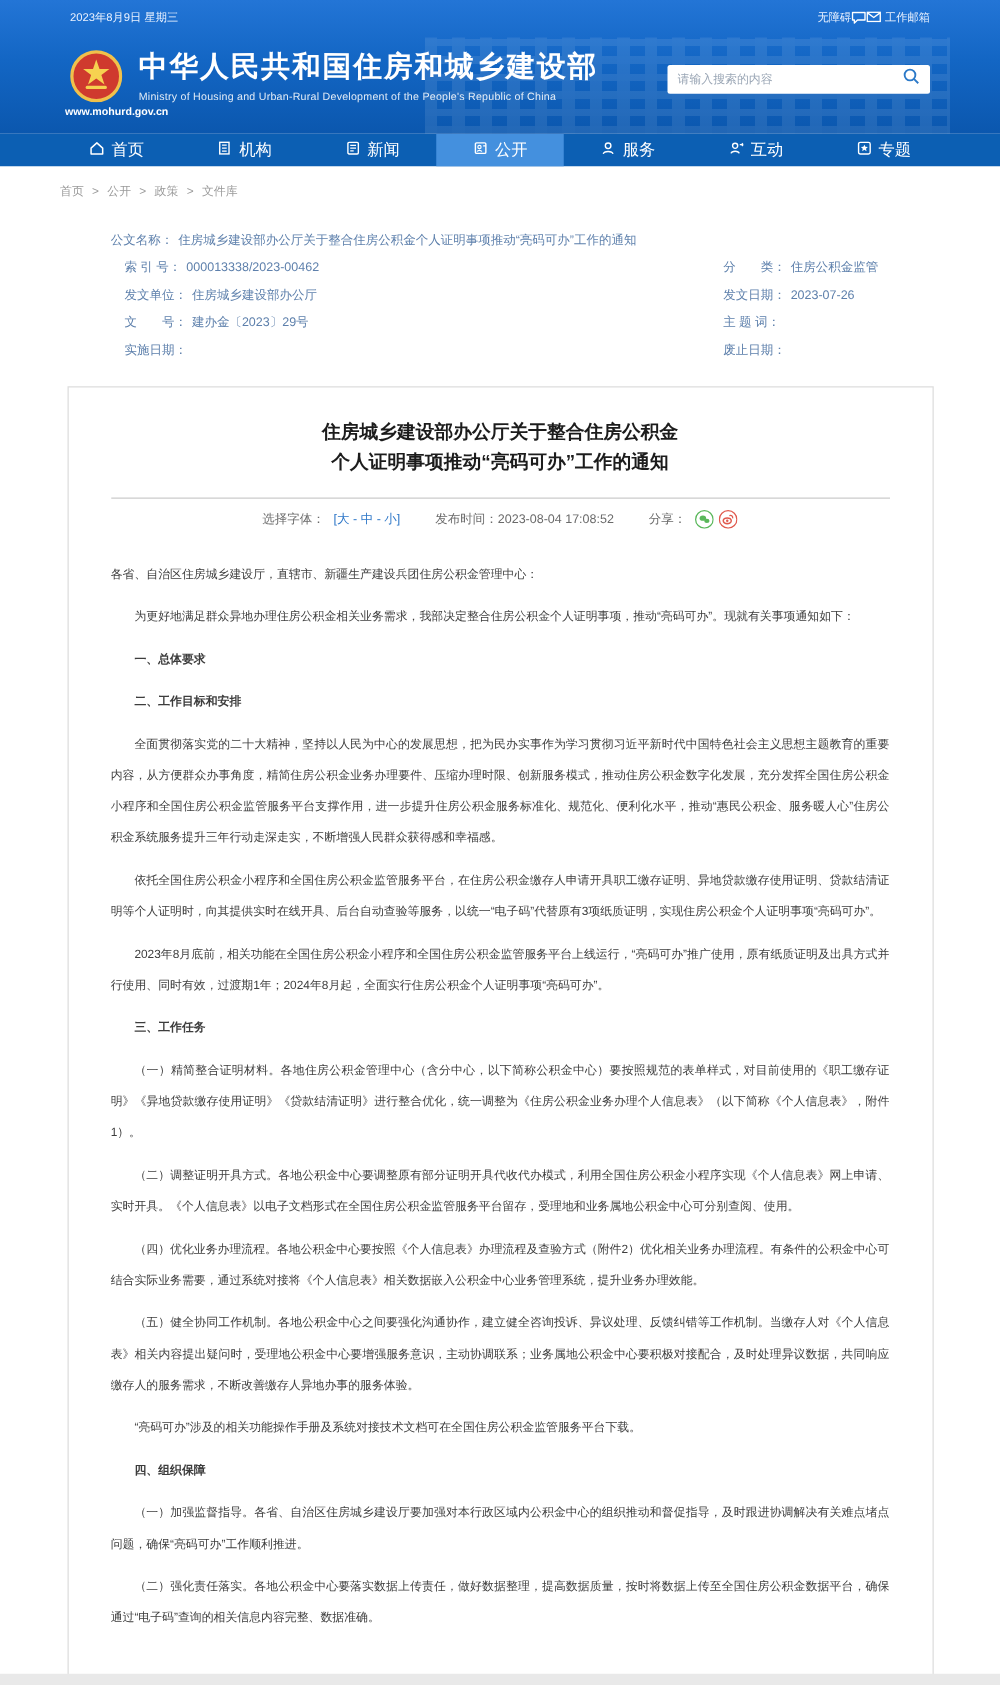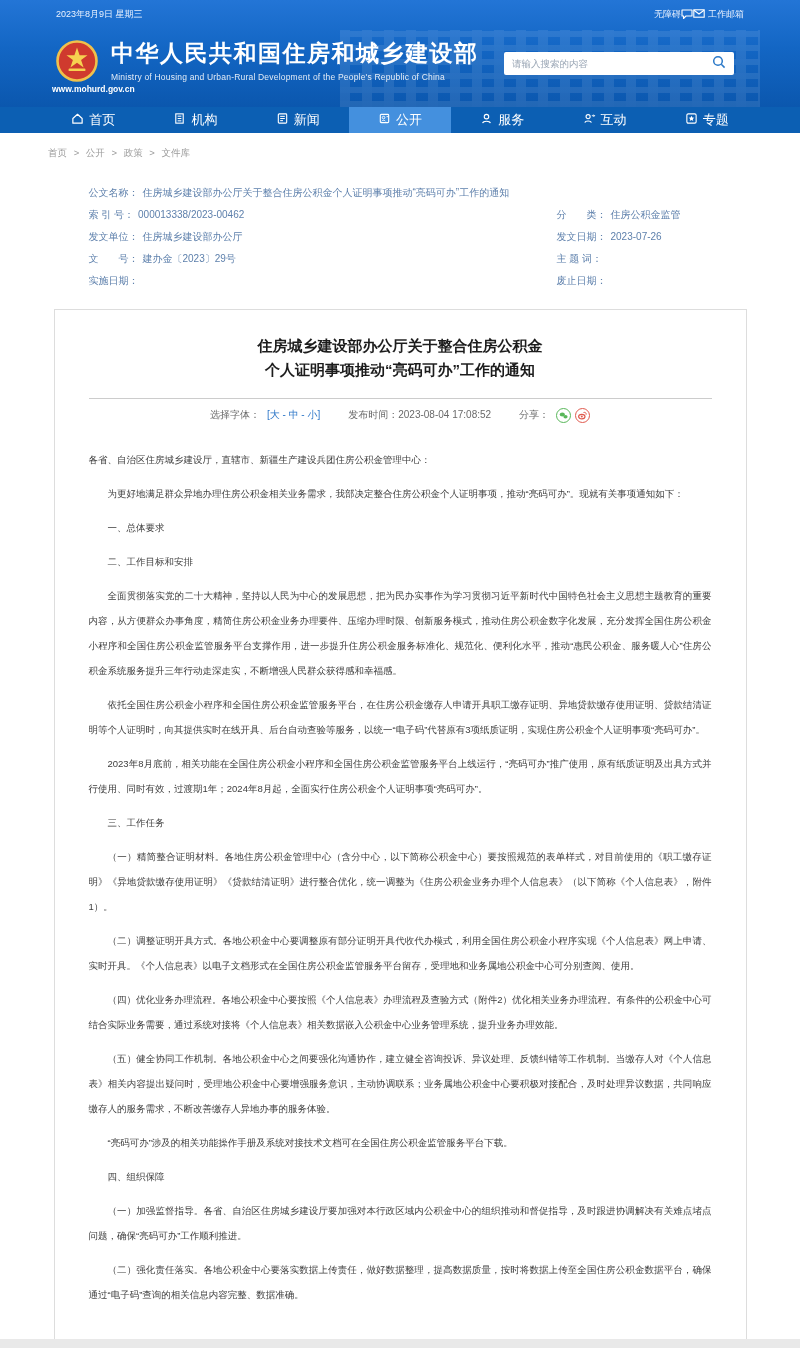--- a/index.html
+++ b/index.html
@@ -14,56 +14,56 @@
                  repeating-linear-gradient(0deg, rgba(255,255,255,.9) 0 6px, transparent 6px 14px); }
   .topbar { height:28px; display:flex; justify-content:space-between; align-items:center; padding:0 56px; color:#eaf2ff; font-size:9px; position:relative; }
   .topbar-right { display:flex; align-items:center; }
   .t-link { color:#eaf2ff; text-decoration:none; cursor:pointer; display:flex; align-items:center; gap:3px; }
   .brand-row { position:relative; height:79px; padding:10px 56px 0; display:flex; align-items:flex-start; }
   .emblem { width:42px; height:42px; margin-top:2px; }
   .brand-text { margin-left:13px; }
   .brand-cn { font-size:23px; font-weight:bold; color:#fff; letter-spacing:1.5px; line-height:30px; }
   .brand-en { font-size:8.5px; color:rgba(255,255,255,.88); margin-top:4px; letter-spacing:.2px; }
   .brand-url { position:absolute; left:52px; top:56px; font-size:8.5px; font-weight:bold; color:#fff; }
-  .search { position:absolute; right:66px; top:24px; width:230px; height:23px; background:#fff; border-radius:2px; display:flex; align-items:center; padding:0 8px; }
+  .search { position:absolute; right:56px; top:24px; width:210px; height:23px; background:#fff; border-radius:2px; display:flex; align-items:center; padding:0 8px; }
   .search input { border:none; outline:none; flex:1; font-size:9.5px; color:#333; background:transparent; }
   .search input::placeholder { color:#9aa6b5; }
 
   
   .nav { height:26px; background:#0c5fb3; display:flex; padding:0 42px; }
   .nav-item { flex:1; display:flex; align-items:center; justify-content:center; gap:5px; color:#fff; font-size:13px; cursor:pointer; }
   .nav-item.active { background:#4490de; }
 
   
   .breadcrumb { padding:14px 0 0 48px; font-size:9.5px; color:#9a9a9a; }
   .crumb { color:#9a9a9a; cursor:pointer; }
   .crumb-sep { margin:0 4px; color:#9a9a9a; }
 
   
   .meta { width:693px; margin:22px auto 0; font-size:10px; color:#5e80ac; }
   .meta-row { display:flex; line-height:22px; padding-left:35px; }
-  .meta-cell { display:flex; }
+  .meta-cell { display:flex;margin-left:11px; }
   .meta-cell.left { width:468px; }
   .meta-label { white-space:pre; }
   .meta-value { margin-left:4px; }
 
   
   .doc { width:693px; margin:17px auto 0; border:1px solid #ddd; background:#fff; padding:24px 34px 30px; }
   .doc-title { text-align:center; font-size:15px; font-weight:bold; color:#1c1c1c; line-height:24px;
                font-family:"Liberation Sans","DejaVu Sans",sans-serif; }
   .divider { border-bottom:1px solid #ccc; margin-top:16px; }
   .font-row { display:flex; justify-content:center; align-items:center; gap:7px; font-size:10px; color:#6a6a6a; height:32px; }
   .font-sizes { color:#2e77c8; cursor:pointer; }
   .share-icons { display:flex; gap:4px; align-items:center; }
   .share-ic { width:15px; height:15px; border-radius:50%; display:inline-flex; cursor:pointer; }
 
   .body { margin-top:16px; font-size:9.5px; color:#3d3d3d; line-height:25px; text-align:justify; }
   .body p { margin:0 0 9px; }
   .ind { text-indent:2em; }
-  .bold { font-weight:normal; }
+  .bold { font-weight:bold; }
 
   .footstrip { position:absolute; bottom:0; left:0; width:800px; height:9px; background:#e9e9e9; z-index:5; }
 </style>
 </head>
 <body>
 
 <div class="page">
 
   <header class="banner">
     <div class="building-deco"></div>

